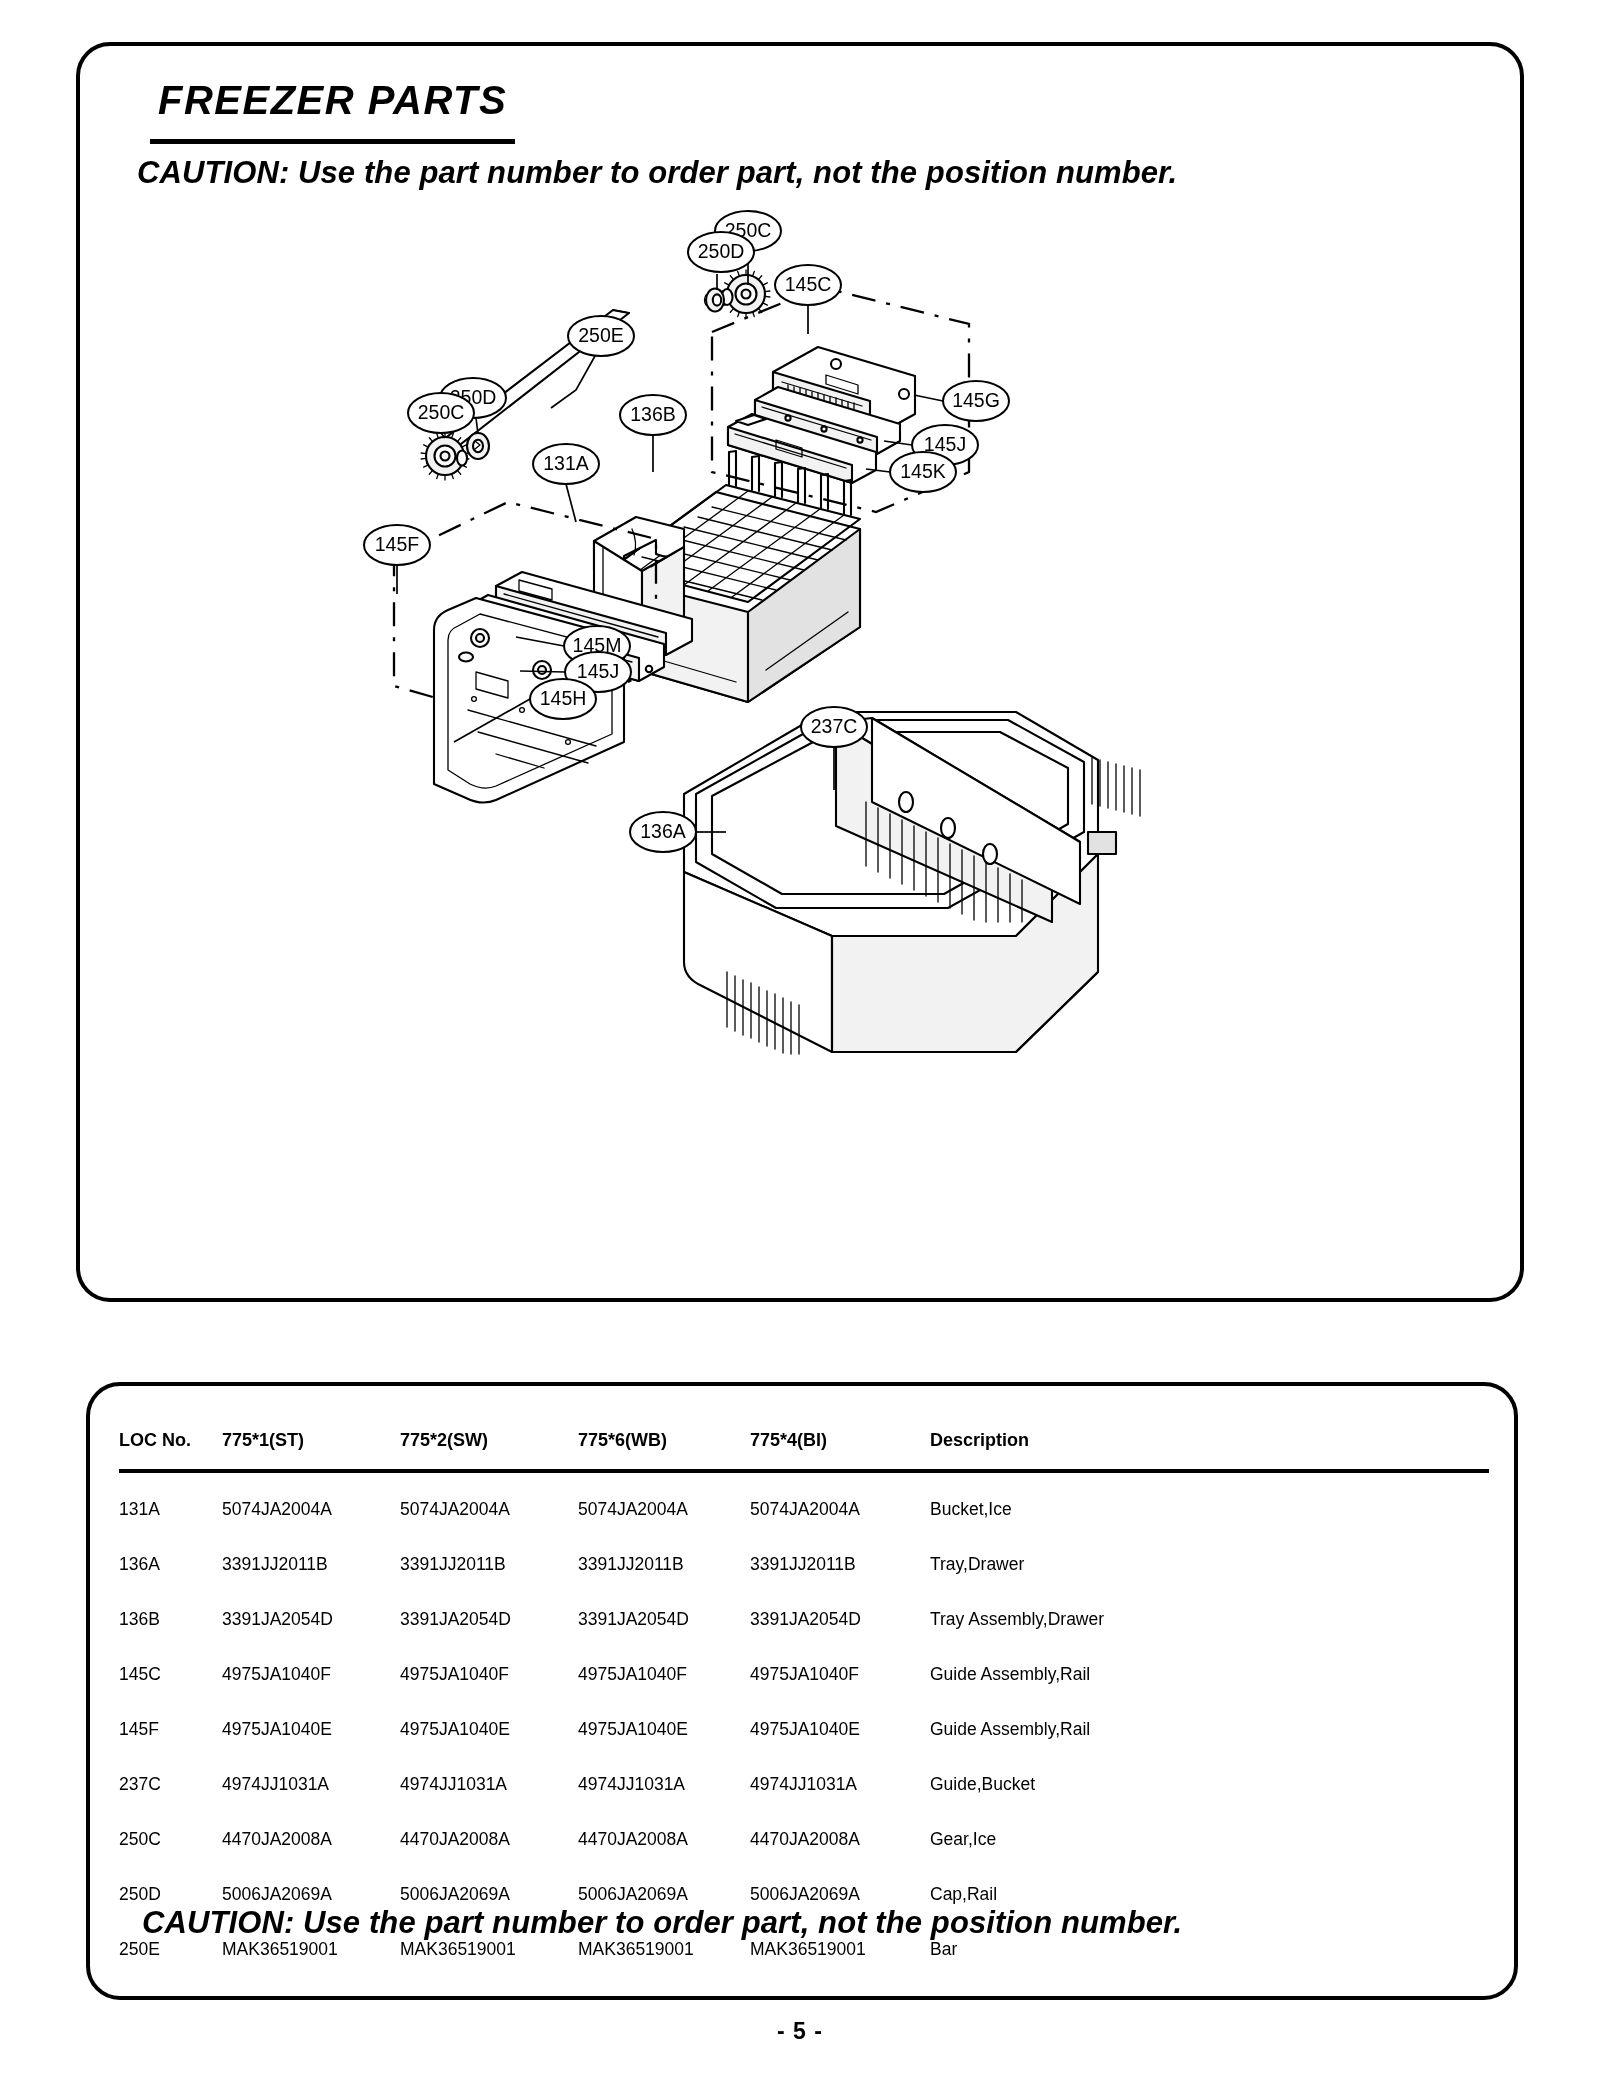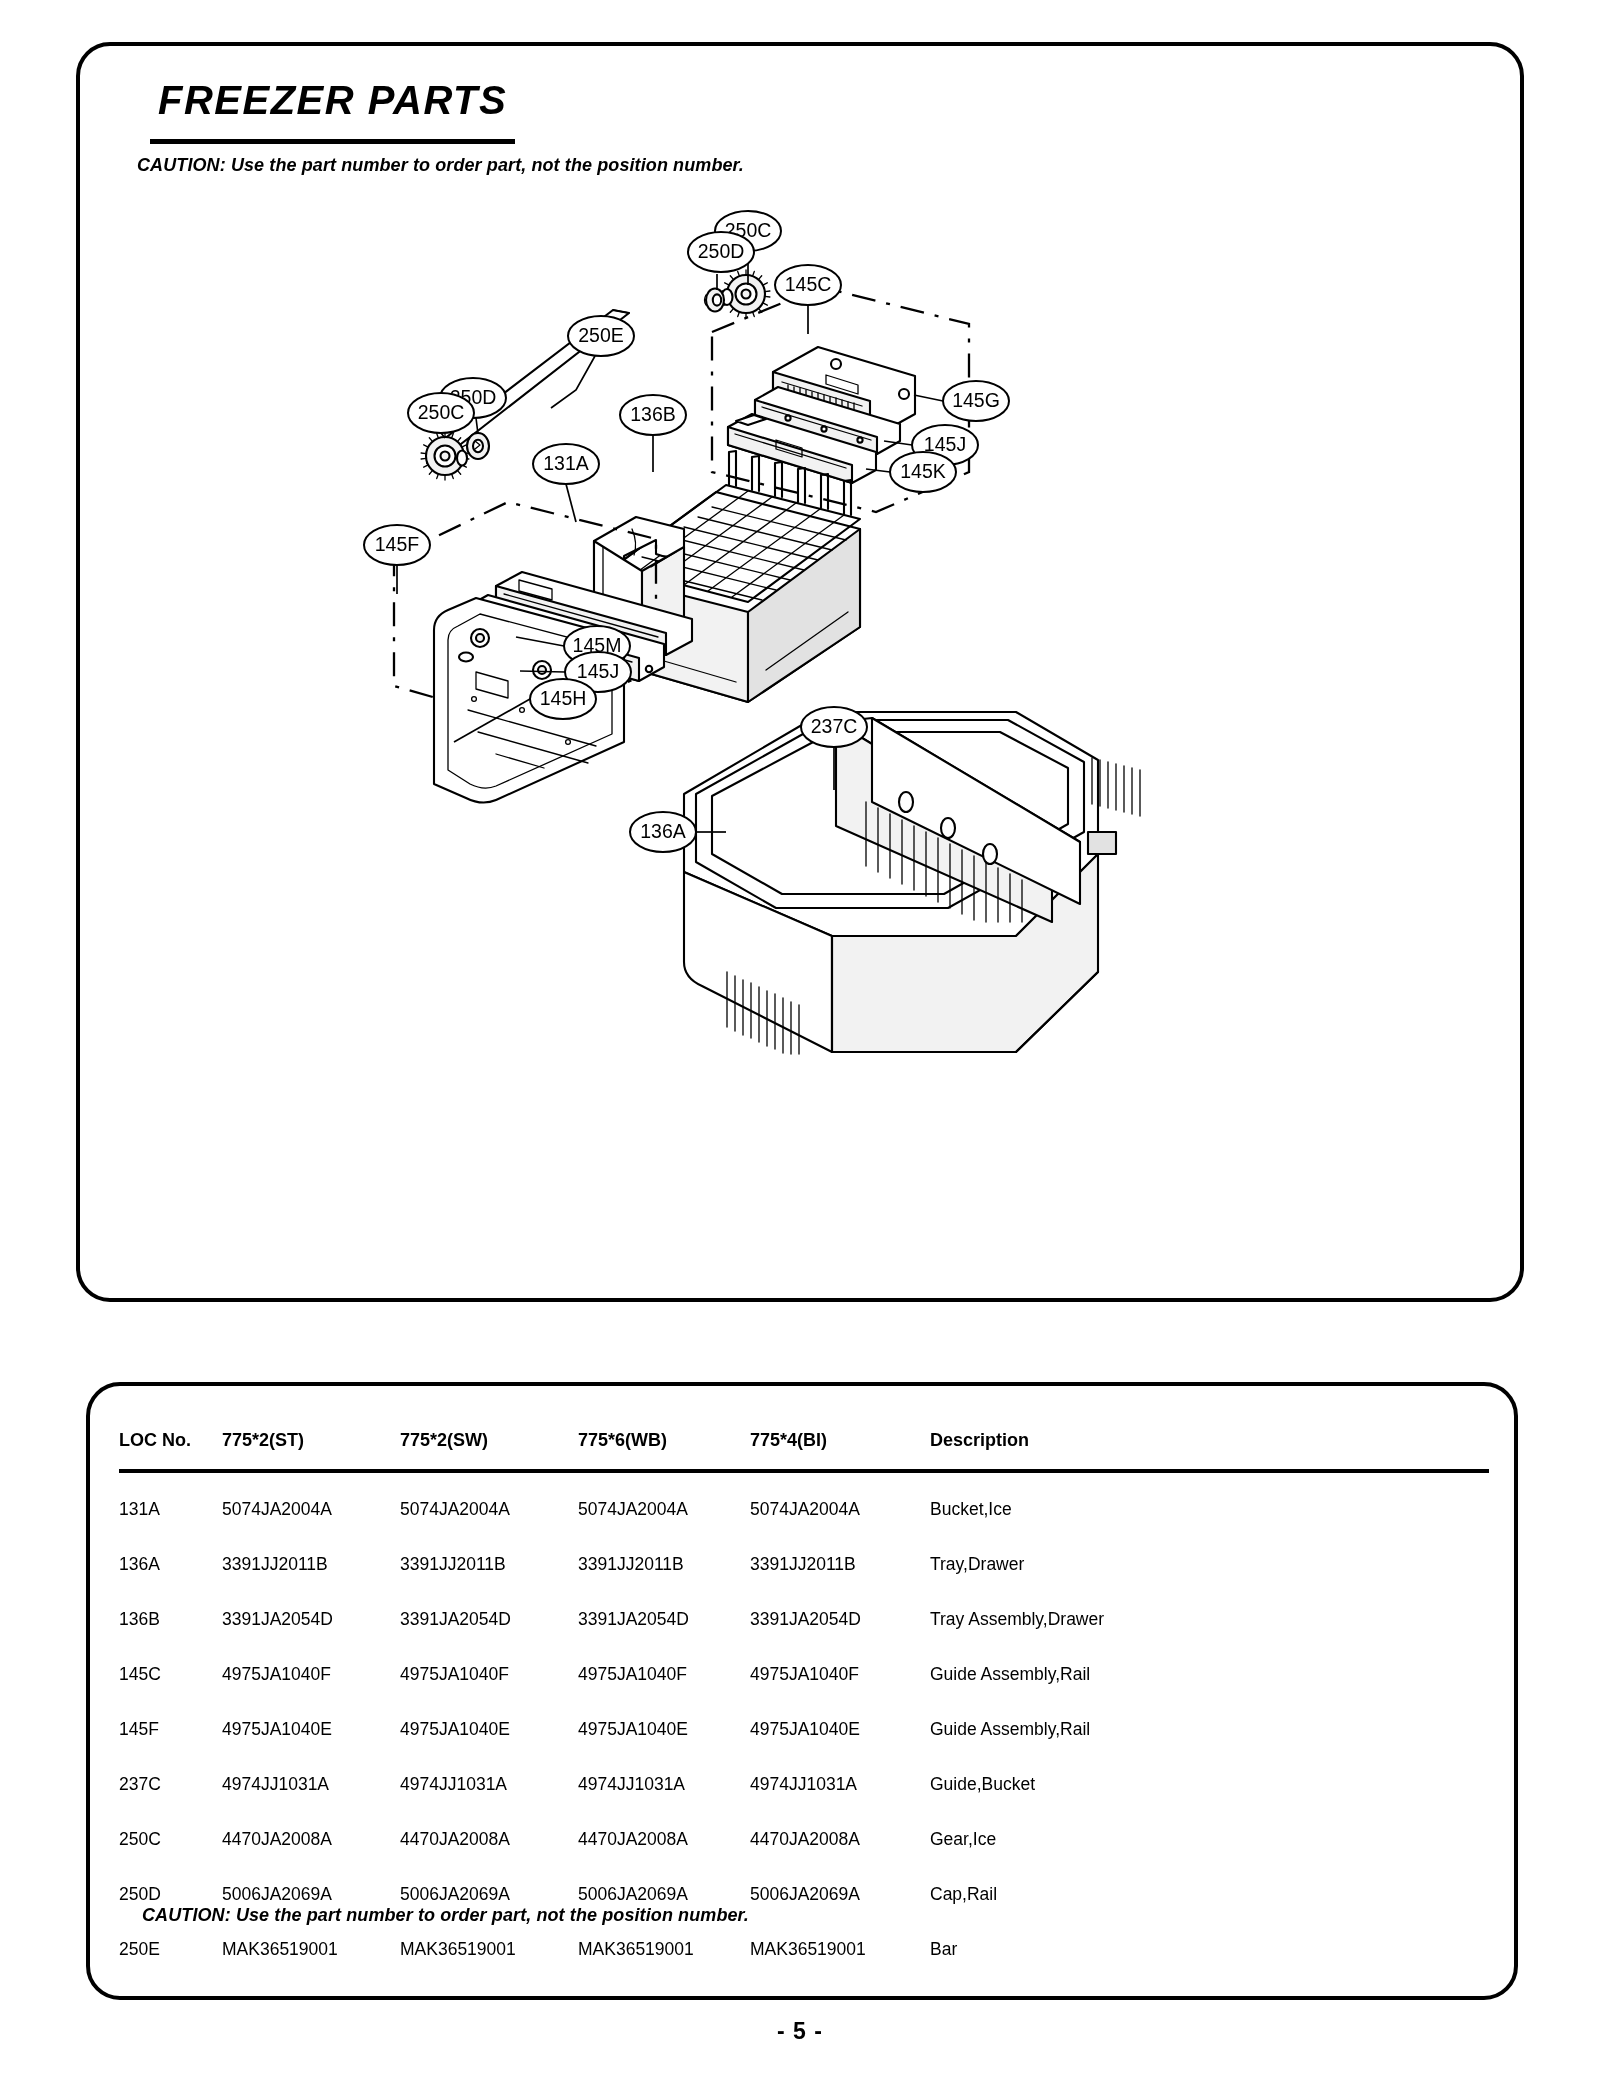--- a/index.html
+++ b/index.html
@@ -48,21 +48,21 @@
     font-style: italic;
     letter-spacing: 1.5px;
     border-bottom: 5px solid #000;
     padding: 0 8px 16px 8px;
     white-space: nowrap;
     font-family: "Liberation Sans", sans-serif;
   }
 
   .caution {
     position: absolute;
-    font-size: 18px;
+    font-size: 31px;
     font-weight: bold;
     font-style: italic;
     white-space: nowrap;
     letter-spacing: 0.1px;
   }
   #caution-top { left: 137px; top: 155px; }
   #caution-bottom { left: 142px; top: 1905px; }
 
   
   #diagram-stage {
@@ -547,21 +547,21 @@
       <col class="c-loc">
         <col class="c-st">
         <col class="c-sw">
       <col class="c-wb">
         <col class="c-bi">
         <col class="c-desc">
     </colgroup>
     <thead>
       <tr>
         <th>LOC No.</th>
-        <th>775*2(ST)</th>
+        <th>775*1(ST)</th>
         <th>775*2(SW)</th>
         <th>775*6(WB)</th>
         <th>775*4(BI)</th>
         <th>Description</th>
       </tr>
     </thead>
     <tbody id="parts-tbody">
         <tr>
           <td>131A</td>
           <td>5074JA2004A</td>

